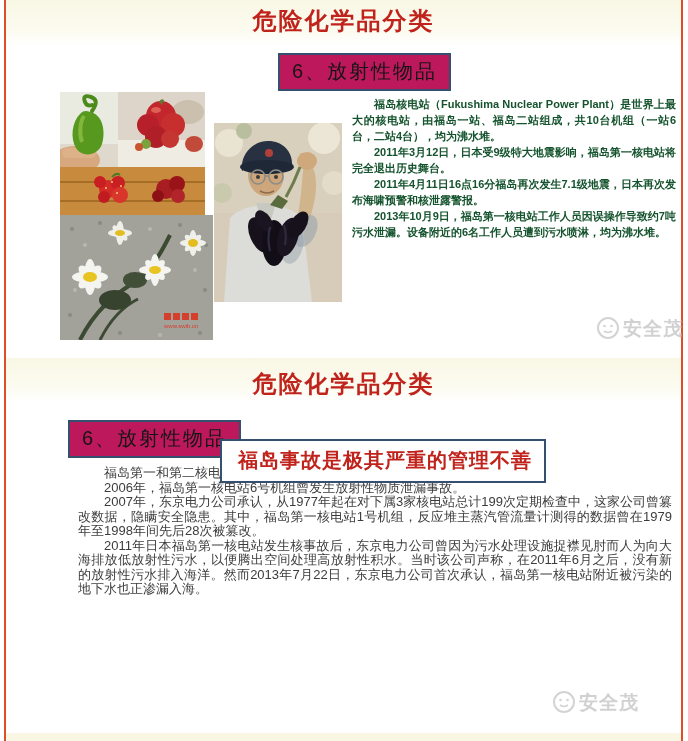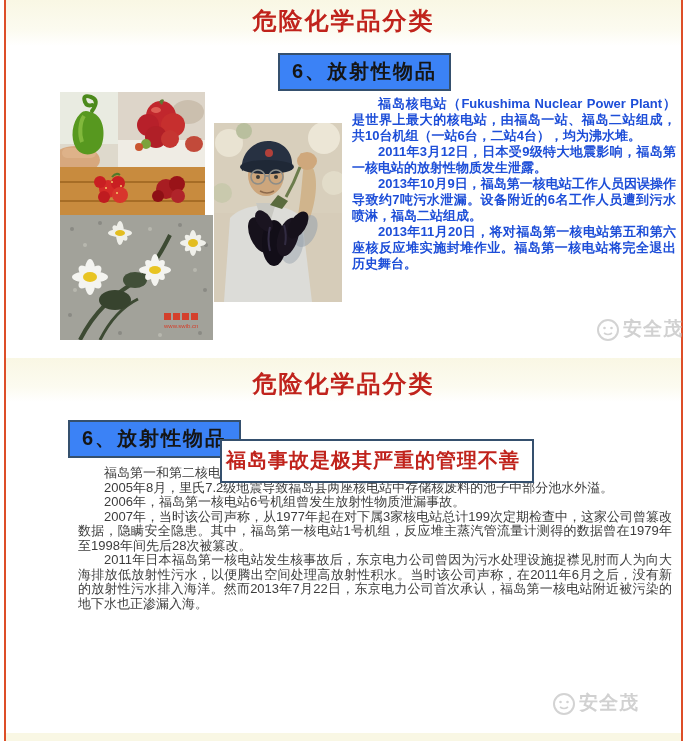--- a/index.html
+++ b/index.html
@@ -8,37 +8,37 @@
   .edge{position:absolute;top:0;width:2px;height:741px;background:#dd4e28;}
   .edge-left{left:4px;}
   .edge-right{left:681px;}
   .topline{position:absolute;left:28px;top:0;width:432px;height:2px;background:#dd4e28;}
   .band{position:absolute;left:6px;width:675px;background:linear-gradient(180deg,#f9f7e4 0%,#fcfbf0 65%,#ffffff 100%);}
   .band1{top:0;height:46px;}
   .band2{top:358px;height:44px;}
   .band-title{text-align:center;font-size:24px;font-weight:bold;color:#c0231c;
               letter-spacing:2px;padding-top:5px;}
   .band2 .band-title{padding-top:10px;}
-  .badge{position:absolute;background:#3b82f6;border:2px solid #35506e;
-         padding:3px 12px 4px 12px;font-size:20px;font-weight:bold;color:#151515;
+  .badge{position:absolute;background:#be185d;border:2px solid #35506e;
+         padding:3px 12px 4px 12px;font-size:20px;font-weight:normal;color:#151515;
          letter-spacing:2px;white-space:nowrap;}
   .badge1{left:278px;top:53px;}
   .badge2{left:68px;top:420px;z-index:1;}
   .redbox{position:absolute;left:220px;top:439px;background:#ffffff;border:2px solid #35506e;
-          padding:6px 12px 7px 4px;font-size:20px;font-weight:bold;color:#c0231c;
+          padding:6px 12px 7px 16px;font-size:20px;font-weight:bold;color:#c0231c;
           letter-spacing:1px;white-space:nowrap;z-index:2;}
   .photo{position:absolute;overflow:hidden;}
   .photo svg{display:block;}
-  .txt1{position:absolute;left:352px;top:96px;width:324px;font-size:13px;line-height:16px;
-        font-weight:bold;color:#1d4ed8;text-align:justify;}
+  .txt1{position:absolute;left:352px;top:96px;width:324px;font-size:11px;line-height:16px;
+        font-weight:bold;color:#14532d;text-align:justify;}
   .txt1 p{margin:0;text-indent:2em;}
   .txt2{position:absolute;left:78px;top:466px;width:594px;font-size:13px;line-height:14.5px;
         color:#3c3c3c;text-align:justify;}
   .txt2 p{margin:0;text-indent:2em;}
-  .wm{position:absolute;display:flex;align-items:flex-end;gap:3px;color:#c9c9c9;
+  .wm{position:absolute;display:flex;align-items:flex-start;gap:3px;color:#c9c9c9;
       font-size:19px;font-weight:bold;letter-spacing:1px;opacity:.85;pointer-events:none;}
   .wm1{left:596px;top:316px;}
   .wm2{left:552px;top:690px;}
   .bottomband{position:absolute;left:6px;top:733px;width:675px;height:8px;background:#f9f7e4;}
 </style>
 </head>
 <body>
 
 <div class="page">
 
@@ -207,23 +207,23 @@
       <ellipse cx="74" cy="114" rx="10" ry="20" fill="#1a1420" transform="rotate(18 74 114)"></ellipse>
       <ellipse cx="84" cy="102" rx="8" ry="15" fill="#16111b" transform="rotate(32 84 102)"></ellipse>
       <ellipse cx="50" cy="98" rx="7" ry="12" fill="#1a1420" transform="rotate(-35 50 98)"></ellipse>
       <path d="M56,104 q-3,12 0,24" stroke="#3c3450" stroke-width="2" fill="none" opacity="0.8"></path>
       <path d="M70,102 q3,10 1,20" stroke="#3c3450" stroke-width="2" fill="none" opacity="0.7"></path>
     </svg>
   </div>
 
   <div class="txt1">
     <p>福岛核电站（Fukushima Nuclear Power Plant）是世界上最大的核电站，由福岛一站、福岛二站组成，共10台机组（一站6台，二站4台），均为沸水堆。</p>
-    <p>2011年3月12日，日本受9级特大地震影响，福岛第一核电站的放射性物质发生泄露。</p>
-    <p>2013年10月9日，福岛第一核电站工作人员因误操作导致约7吨污水泄漏。设备附近的6名工作人员遭到污水喷淋，福岛二站组成。</p>
-    <p>2013年11月20日，将对福岛第一核电站第五和第六座核反应堆实施封堆作业。福岛第一核电站将完全退出历史舞台。</p>
+    <p>2011年3月12日，日本受9级特大地震影响，福岛第一核电站将完全退出历史舞台。</p>
+    <p>2011年4月11日16点16分福岛再次发生7.1级地震，日本再次发布海啸预警和核泄露警报。</p>
+    <p>2013年10月9日，福岛第一核电站工作人员因误操作导致约7吨污水泄漏。设备附近的6名工作人员遭到污水喷淋，均为沸水堆。</p>
   </div>
 
   <div class="wm wm1">
     <svg width="24" height="24" viewBox="0 0 24 24">
       <circle cx="12" cy="12" r="10" fill="none" stroke="#cccccc" stroke-width="2"></circle>
       <circle cx="8.5" cy="10" r="1.3" fill="#cccccc"></circle>
       <circle cx="15.5" cy="10" r="1.3" fill="#cccccc"></circle>
       <path d="M8,15 q4,3 8,0" stroke="#cccccc" stroke-width="1.6" fill="none"></path>
     </svg>
     <span>安全茂</span>
@@ -232,23 +232,22 @@
   <div class="band band2">
     <div class="band-title">危险化学品分类</div>
   </div>
 
   <div class="badge badge2">6、放射性物品</div>
 
   <div class="redbox">福岛事故是极其严重的管理不善</div>
 
   <div class="txt2">
     <p>福岛第一和第二核电站此前也多次发生事故。</p>
-    <p>2005年8月，里氏7.2级地震导致福岛县两座核电站中存储核废料的池子中部分池水外溢。</p>
     <p>2006年，福岛第一核电站6号机组曾发生放射性物质泄漏事故。</p>
-    <p>2007年，当时该公司声称，从1977年起在对下属3家核电站总计199次定期检查中，这家公司曾篡改数据，隐瞒安全隐患。其中，福岛第一核电站1号机组，反应堆主蒸汽管流量计测得的数据曾在1979年至1998年间先后28次被篡改。</p>
+    <p>2007年，东京电力公司承认，从1977年起在对下属3家核电站总计199次定期检查中，这家公司曾篡改数据，隐瞒安全隐患。其中，福岛第一核电站1号机组，反应堆主蒸汽管流量计测得的数据曾在1979年至1998年间先后28次被篡改。</p>
     <p>2011年日本福岛第一核电站发生核事故后，东京电力公司曾因为污水处理设施捉襟见肘而人为向大海排放低放射性污水，以便腾出空间处理高放射性积水。当时该公司声称，在2011年6月之后，没有新的放射性污水排入海洋。然而2013年7月22日，东京电力公司首次承认，福岛第一核电站附近被污染的地下水也正渗漏入海。</p>
   </div>
 
   <div class="wm wm2">
     <svg width="24" height="24" viewBox="0 0 24 24">
       <circle cx="12" cy="12" r="10" fill="none" stroke="#cccccc" stroke-width="2"></circle>
       <circle cx="8.5" cy="10" r="1.3" fill="#cccccc"></circle>
       <circle cx="15.5" cy="10" r="1.3" fill="#cccccc"></circle>
       <path d="M8,15 q4,3 8,0" stroke="#cccccc" stroke-width="1.6" fill="none"></path>
     </svg>

